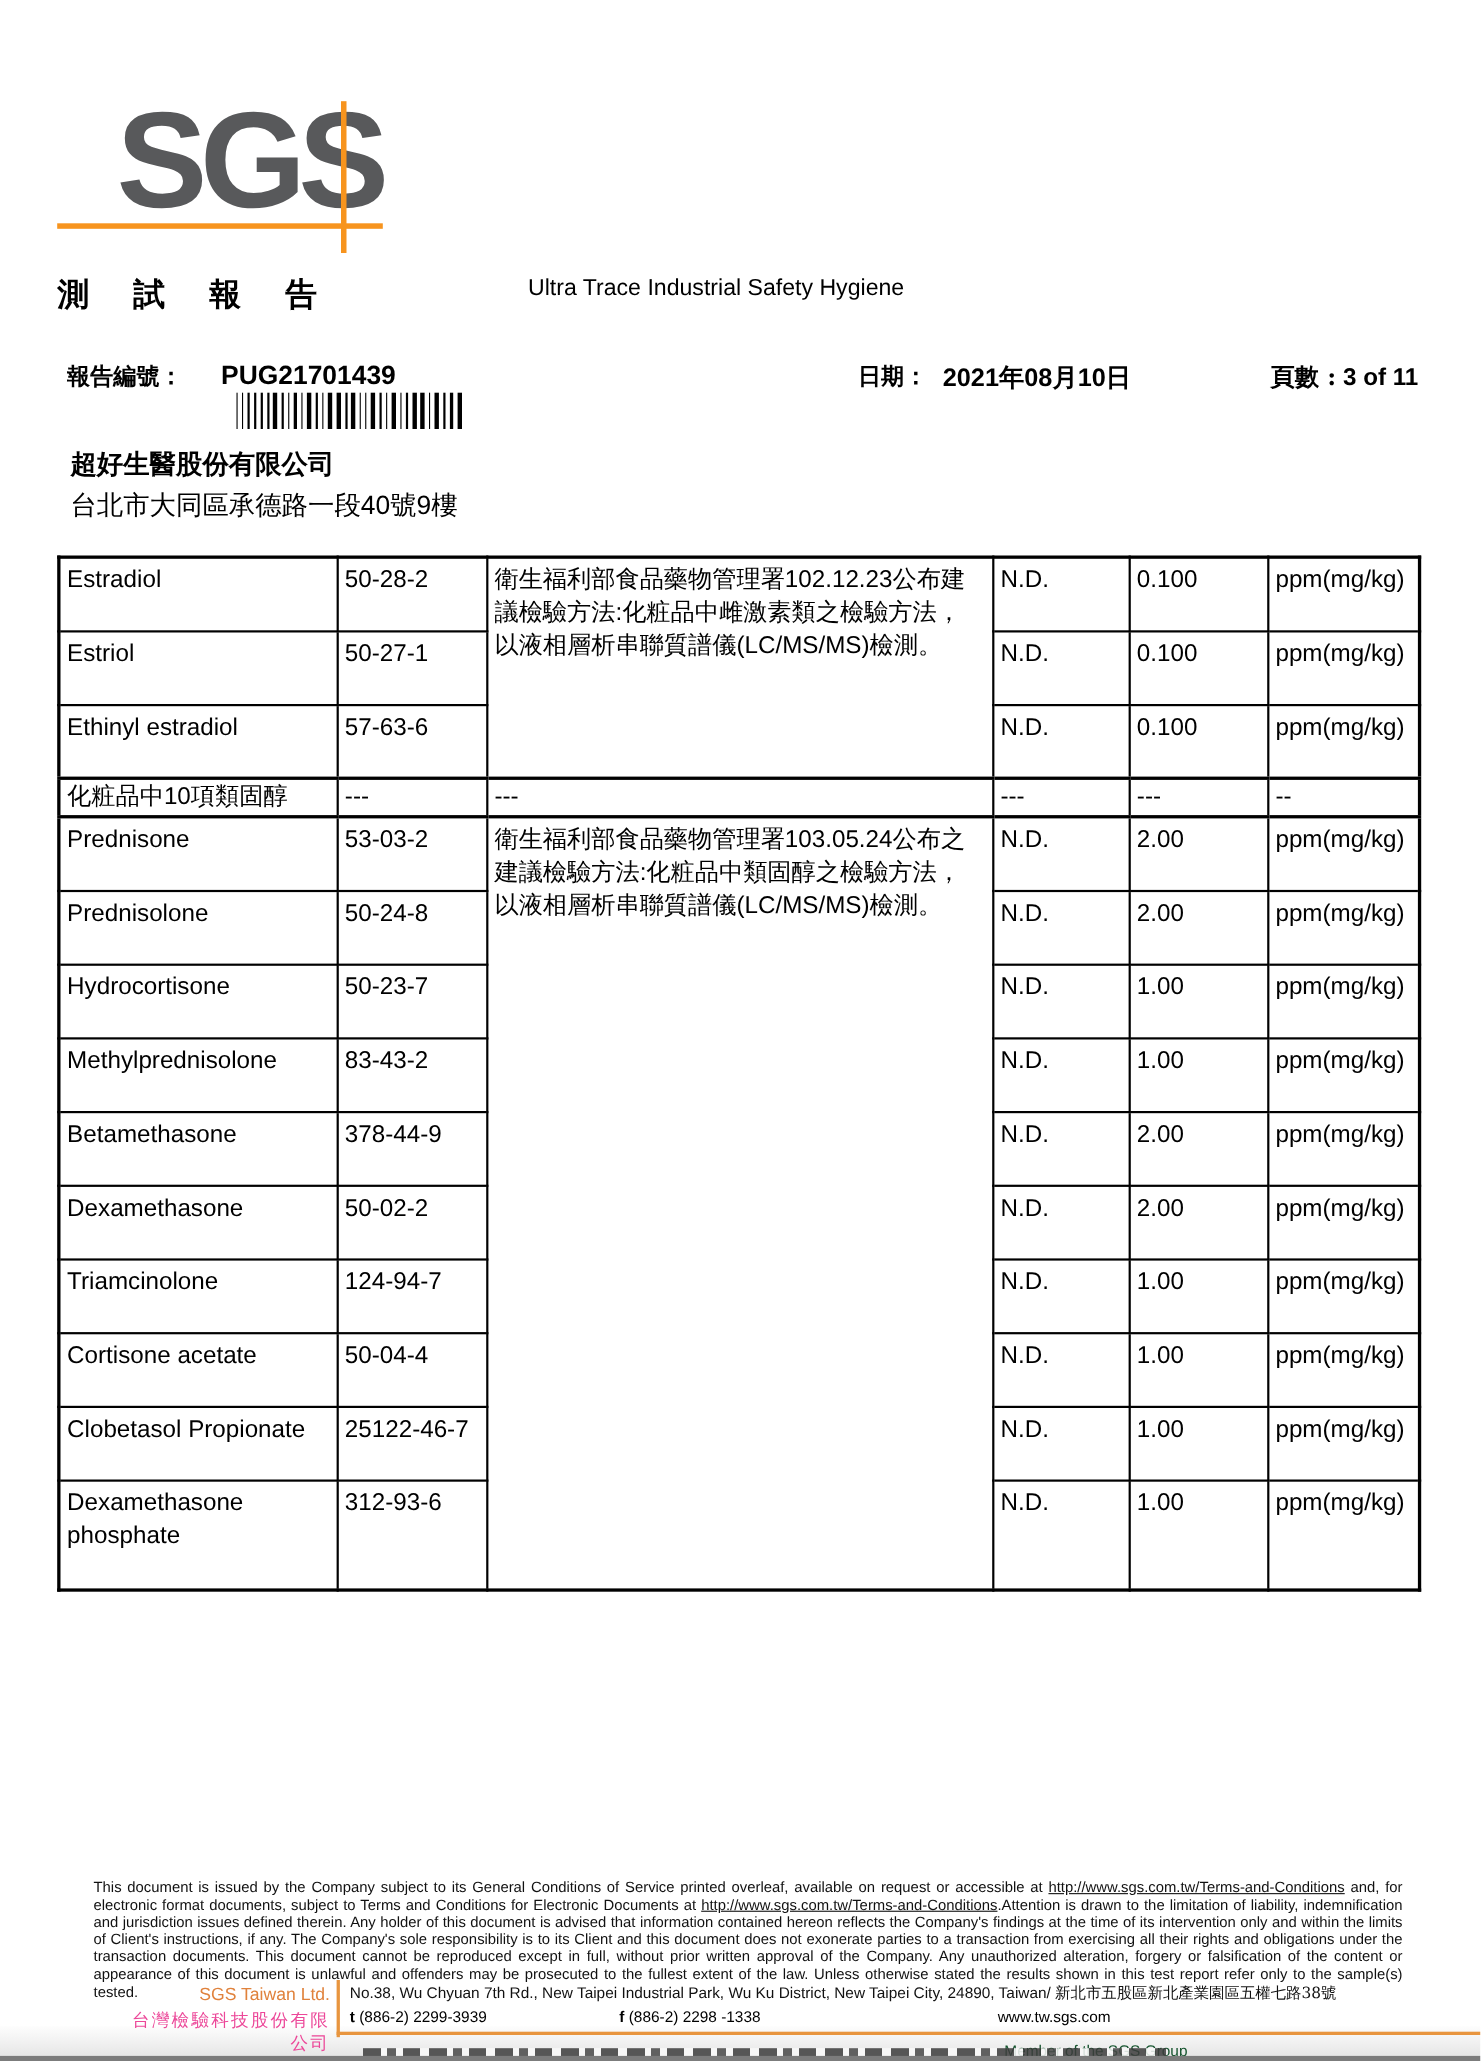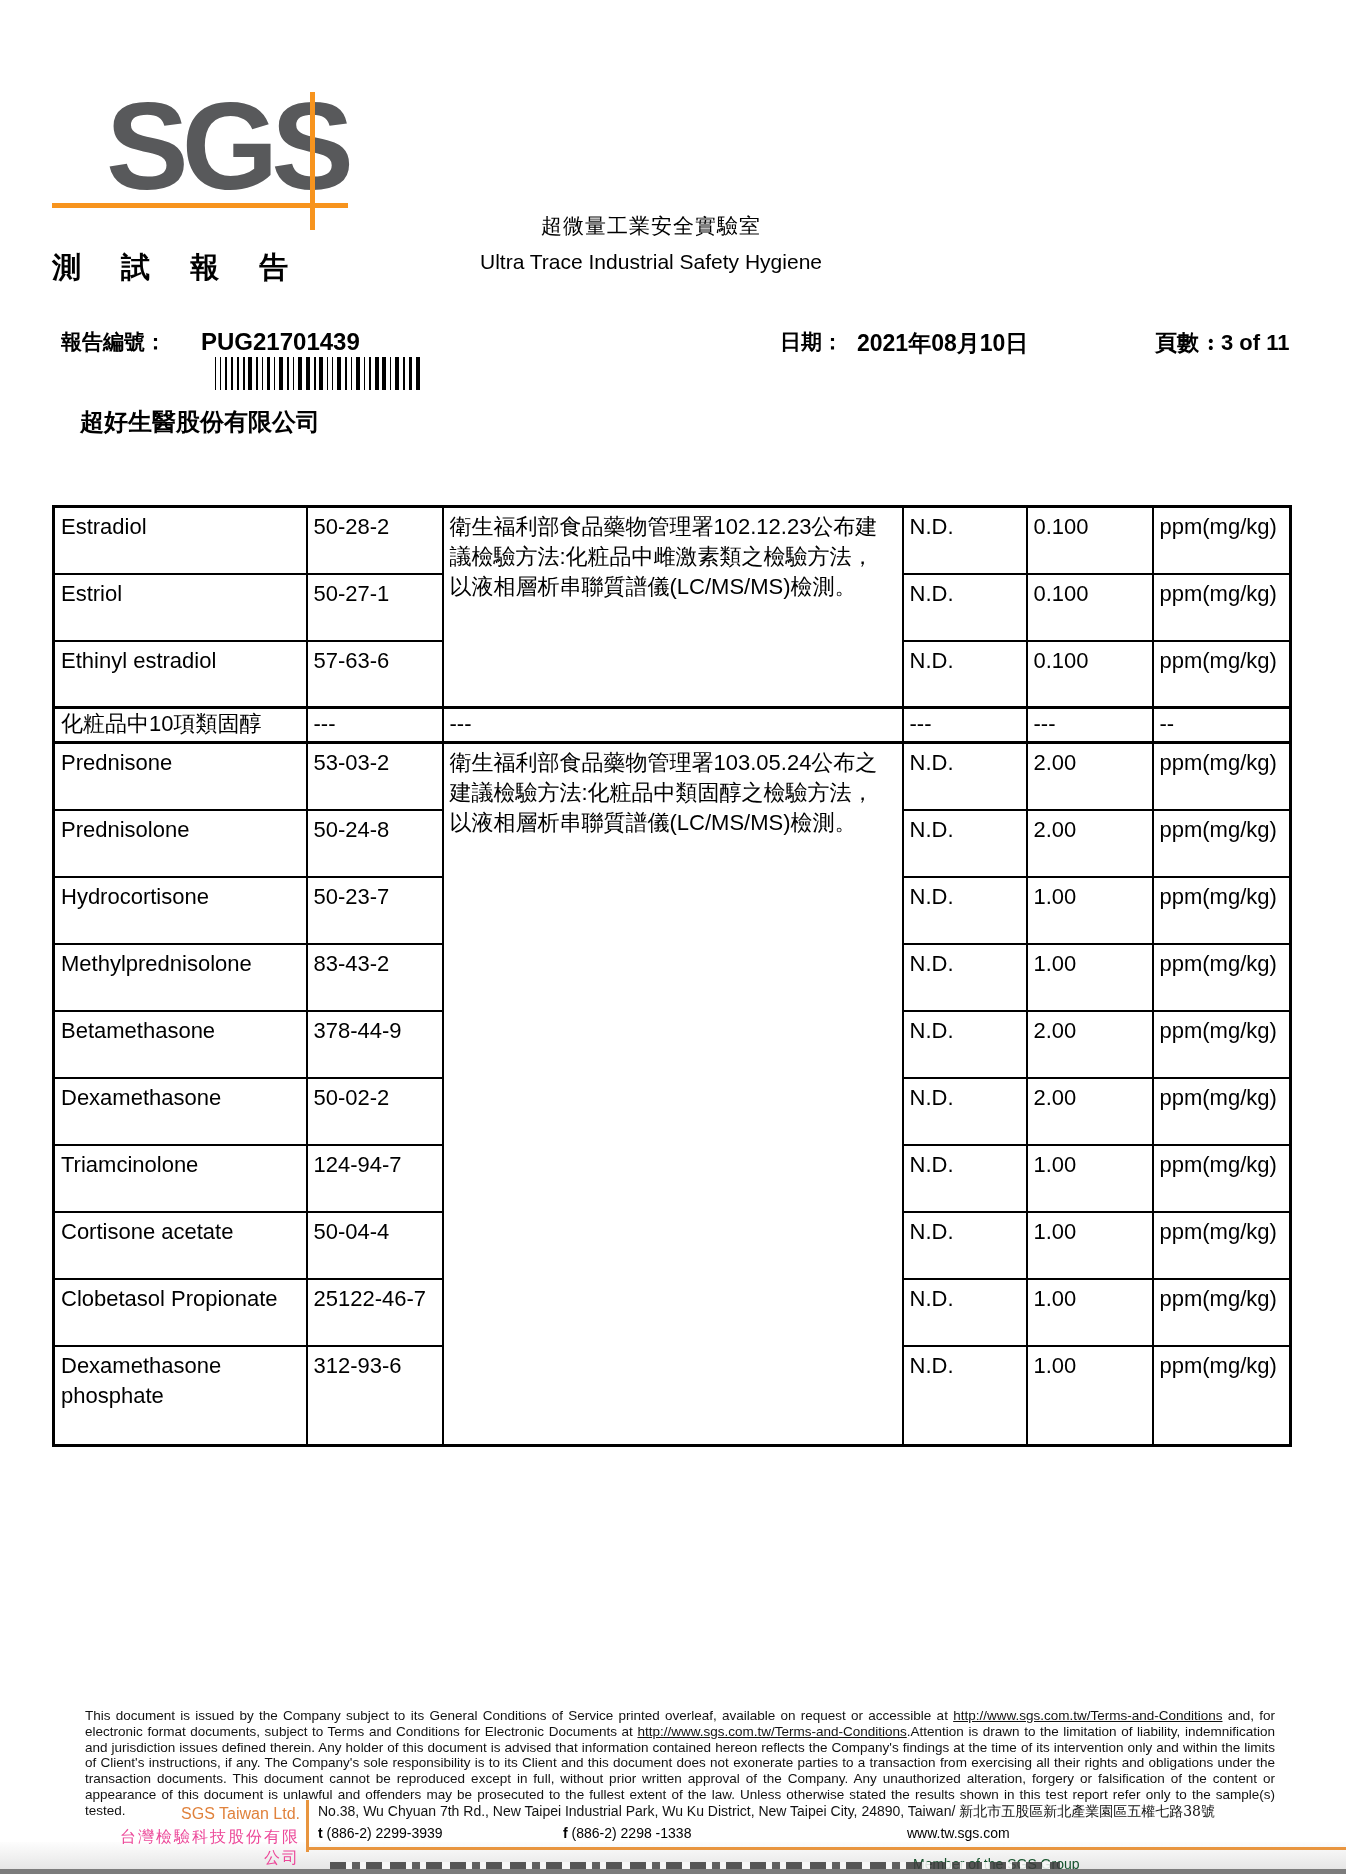--- a/index.html
+++ b/index.html
@@ -23,21 +23,21 @@
   .m-rn-label{left:61px;font-size:21px;}
   .m-rn-value{left:201px;font-size:24px;}
   .m-date-label{left:780px;font-size:21px;text-align:right;}
   .m-date-value{left:857px;font-size:23px;}
   .m-pg{left:1155px;font-size:22px;}
   .barcode{position:absolute;left:215px;top:357px;width:205px;height:33px;display:flex;
            justify-content:space-between;align-items:stretch;}
   .barcode i{display:block;height:100%;background:#000;}
 
   
-  .client-name{position:absolute;left:80px;top:406px;font-size:24px;font-weight:bold;}
+  .client-name{position:absolute;left:64px;top:406px;font-size:24px;font-weight:bold;}
   .client-addr{position:absolute;left:64px;top:443px;font-size:24px;}
 
   
   table.results{position:absolute;left:52px;top:505px;width:1237px;border-collapse:collapse;
                 table-layout:fixed;border:3px solid #000;}
   table.results td{border:2px solid #000;vertical-align:top;font-size:22px;line-height:30px;
                    padding:4px 6px;overflow:hidden;}
   table.results tr{height:67px;}
   table.results tr.section{height:34px;}
   table.results tr:last-child{height:100px;}
@@ -74,21 +74,20 @@
 </head>
 <body>
 
 <div class="page">
 
   <div class="logo-text">SGS</div>
   <div class="logo-hline"></div>
   <div class="logo-vline"></div>
 
   <div class="report-type kai">測 試 報 告</div>
-  <div class="lab-zh kai">超微量工業安全實驗室</div>
   <div class="lab-en">Ultra Trace Industrial Safety Hygiene</div>
 
   <div class="meta m-rn-label kai">報告編號：</div>
   <div class="meta m-rn-value">PUG21701439</div>
   <div class="barcode">
       <i style="width: 1px;"></i>
       <i style="width: 1px;"></i>
       <i style="width: 2px;"></i>
       <i style="width: 2px;"></i>
       <i style="width: 2px;"></i>
@@ -122,20 +121,21 @@
       <i style="width: 4px;"></i>
     </div>
   <div class="meta m-date-label kai">日期：</div>
   <div class="meta m-date-value">2021年08月10日</div>
   <div class="meta m-pg">
     <span class="kai">頁數 :</span>
     <span>3 of 11</span>
   </div>
 
   <div class="client-name">超好生醫股份有限公司</div>
+  <div class="client-addr">台北市大同區承德路一段40號9樓</div>
 
   <table class="results">
     <colgroup>
       <col style="width:253px">
         <col style="width:136px">
         <col style="width:460px">
       <col style="width:124px">
         <col style="width:126px">
         <col style="width:138px">
     </colgroup>

